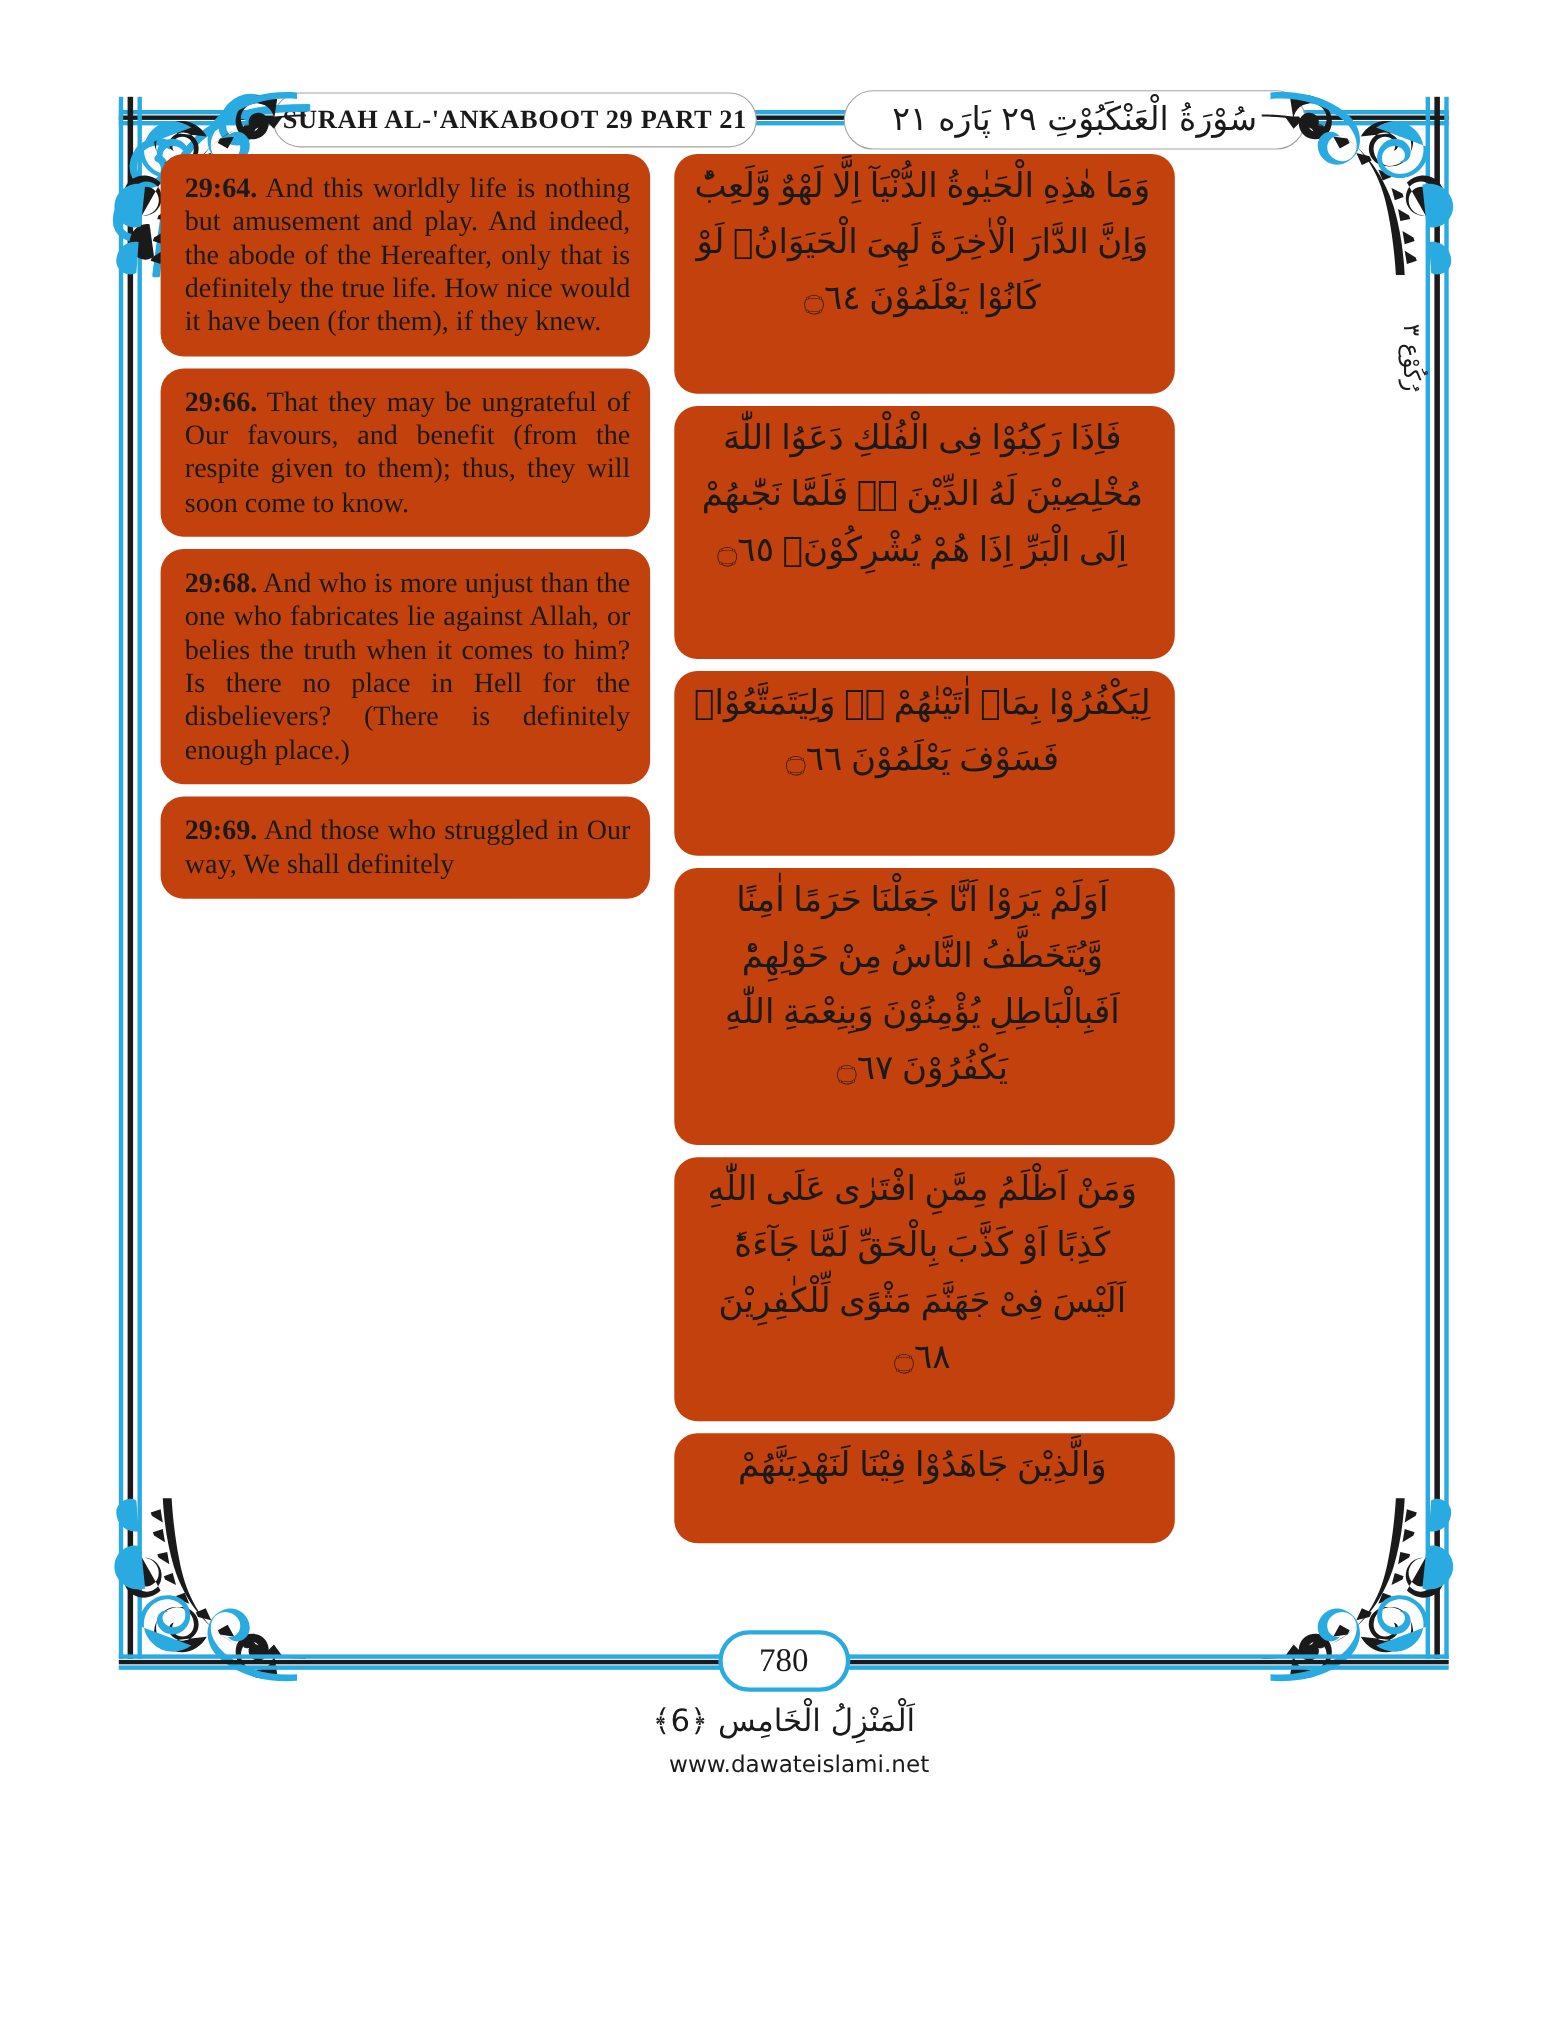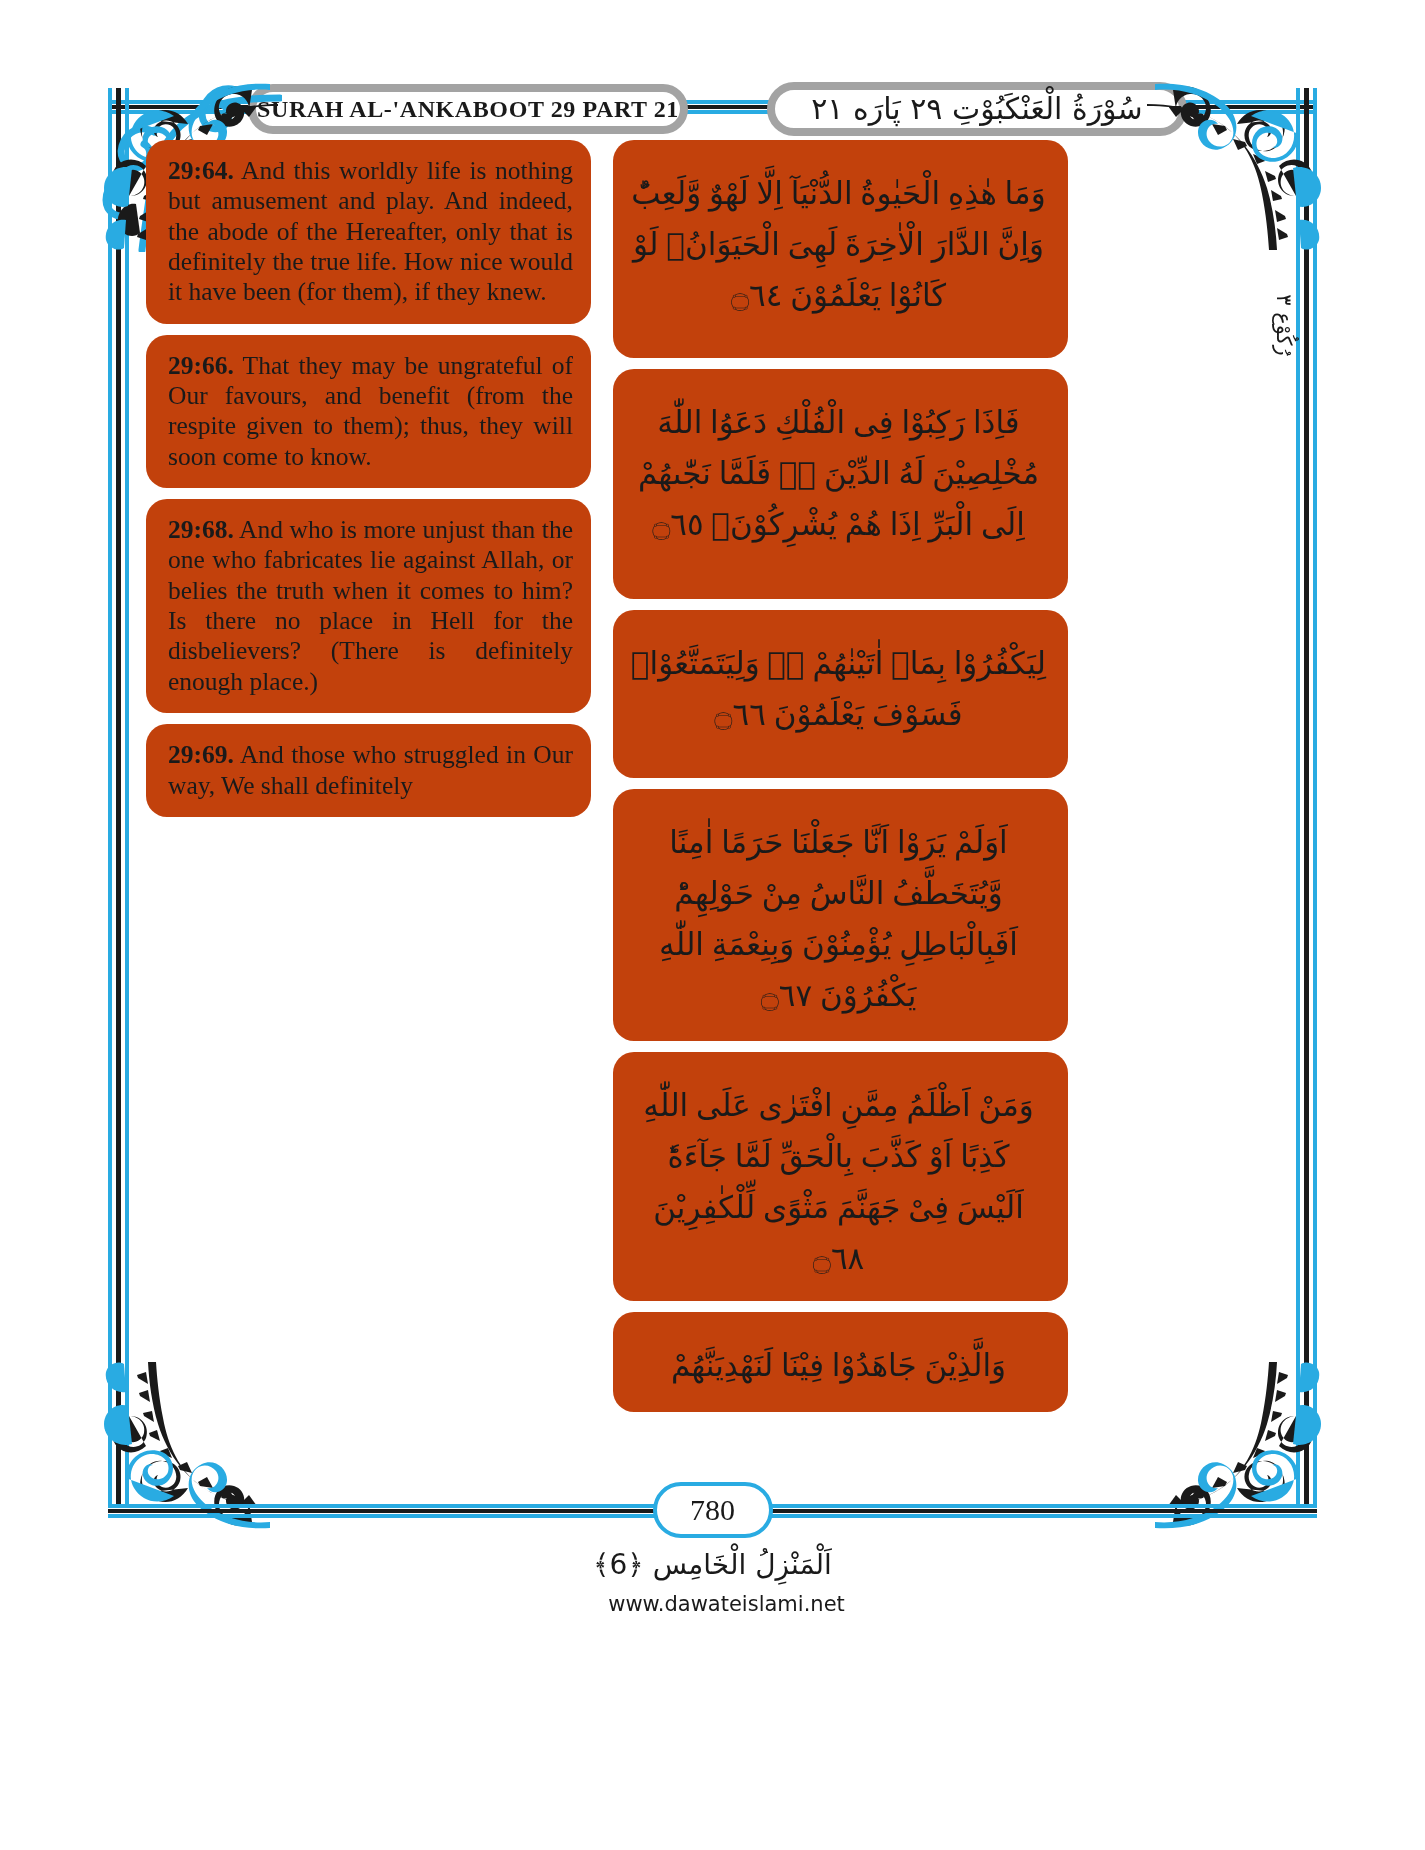--- a/index.html
+++ b/index.html
@@ -57,21 +57,21 @@
     height: 13px;
   }
   .hdr-rules .ln { position: absolute; left: 0; right: 0; }
   .hdr-rules .ln1 { top: 0px;  height: 4px; background: #29abe2; }
   .hdr-rules .ln2 { top: 5px;  height: 4px; background: #1a1a1a; }
   .hdr-rules .ln3 { top: 10px; height: 4px; background: #29abe2; }
 
   .pill {
     position: absolute;
     background: #ffffff;
-    border: 8px solid #a3a3a3;
+    border: 1px solid #a3a3a3;
     border-radius: 30px;
     height: 50px;
     display: flex;
     align-items: center;
     justify-content: center;
     box-sizing: border-box;
   }
   .pill-left {
     left: 140px;
     top: 6px;
@@ -138,21 +138,21 @@
     line-height: 1.19;
     color: #1a1a1a;
     text-align: justify;
     text-align-last: left;
     hyphens: none;
   }
   .verse-en .vnum {
     font-weight: bold;
   }
   .verse-ar {
-    padding: 28px 22px 16px 18px;
+    padding: 4px 22px 16px 18px;
     font-family: "DejaVu Sans", sans-serif;
     font-size: 31px;
     line-height: 1.65;
     color: #1a1a1a;
     direction: rtl;
     text-align: center;
     word-spacing: -2px;
   }
 
   

